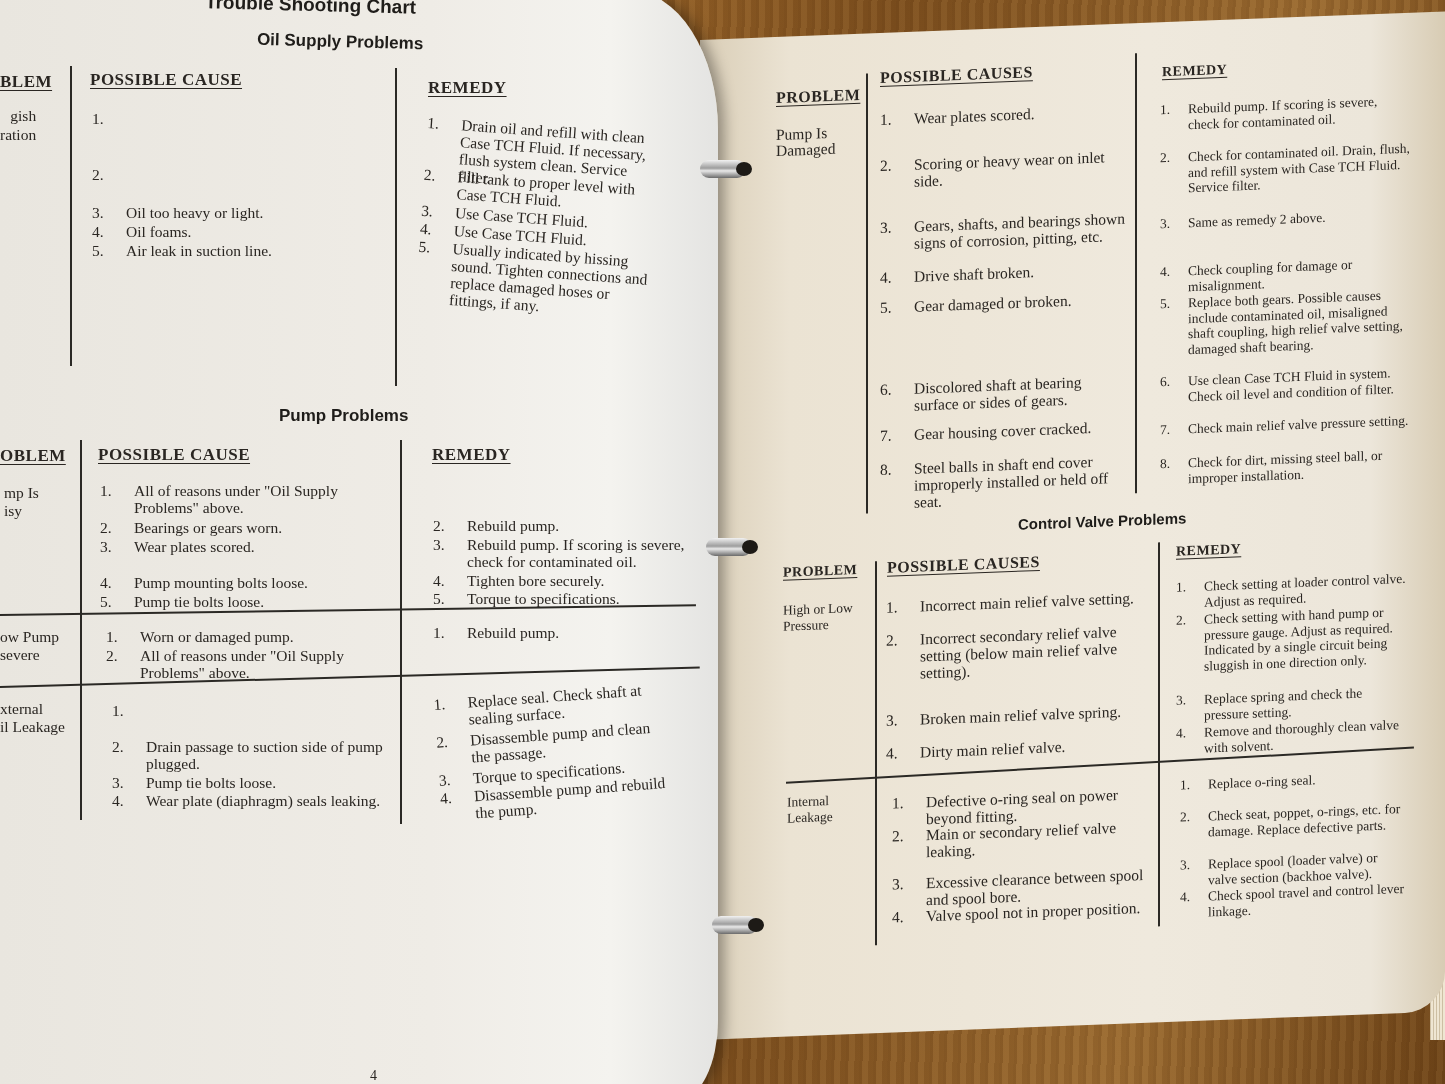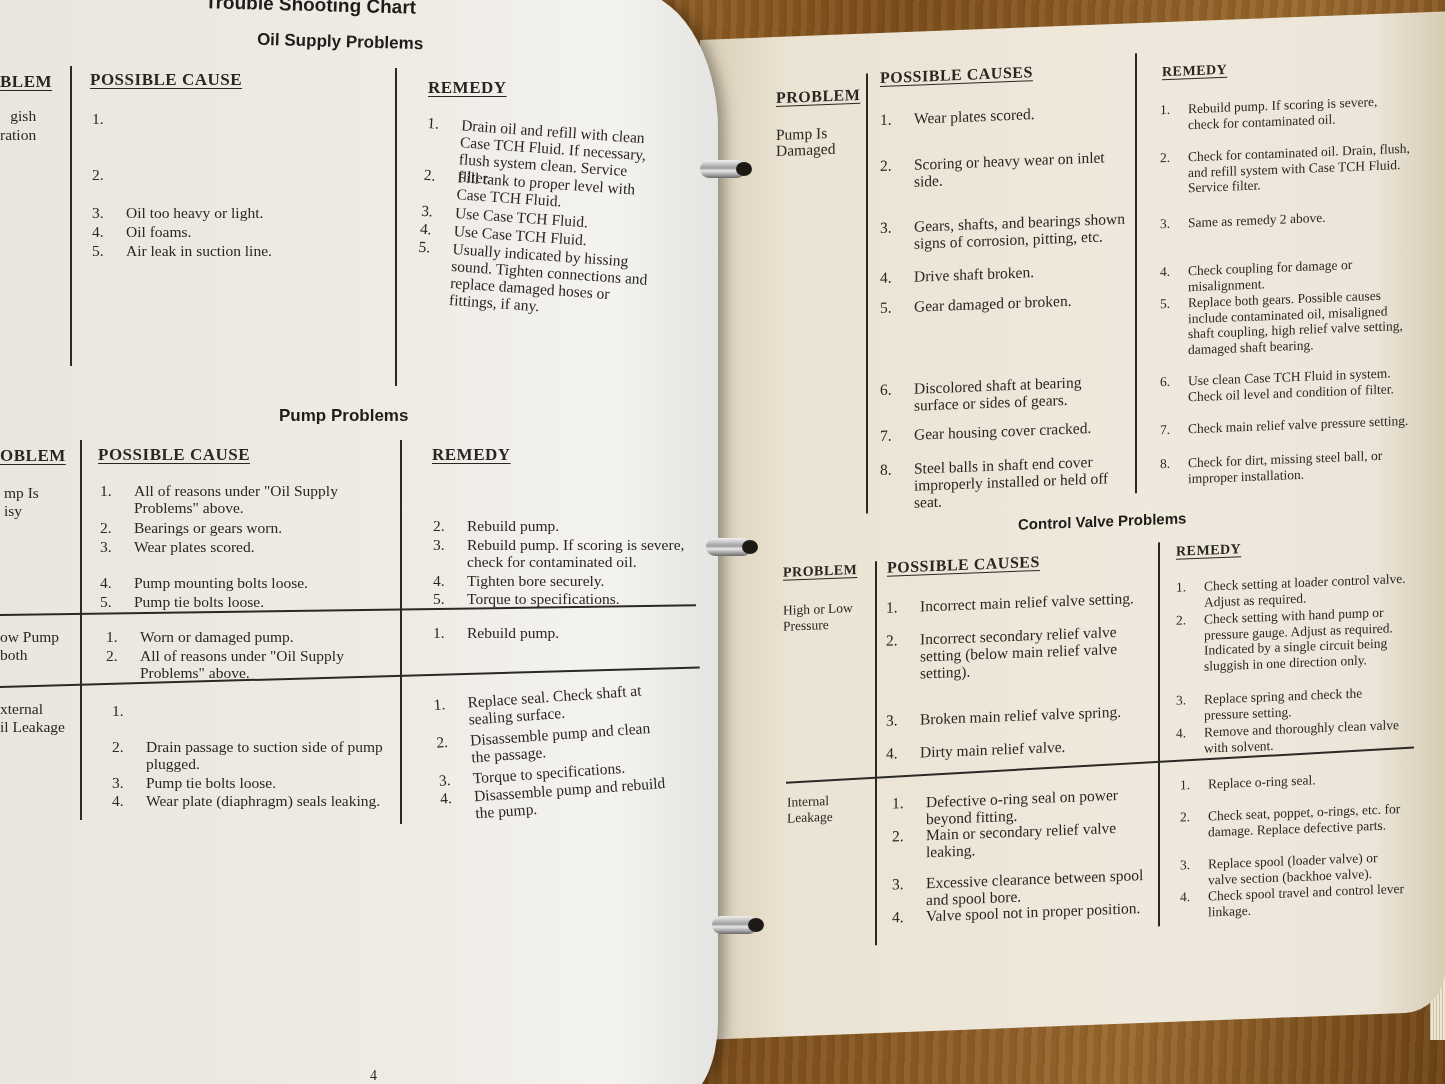--- a/index.html
+++ b/index.html
@@ -361,21 +361,21 @@
         <span class="body">Tighten bore securely.</span>
       </div>
     <div class="item">
         <span class="num">5.</span>
         <span class="body">Torque to specifications.</span>
       </div>
   </div>
 
   <div class="abs txt" style="left:0;top:638px;line-height:18px;">
     <div>ow Pump</div>
-    <div>both</div>
+    <div>severe</div>
   </div>
   <div class="abs txt" style="left:106px;top:638px;width:290px;">
     <div class="item" style="height:19px;">
         <span class="num">1.</span>
         <span class="body">Worn or damaged pump.</span>
       </div>
     <div class="item">
         <span class="num">2.</span>
         <span class="body">All of reasons under "Oil Supply Problems" above.</span>
       </div>

